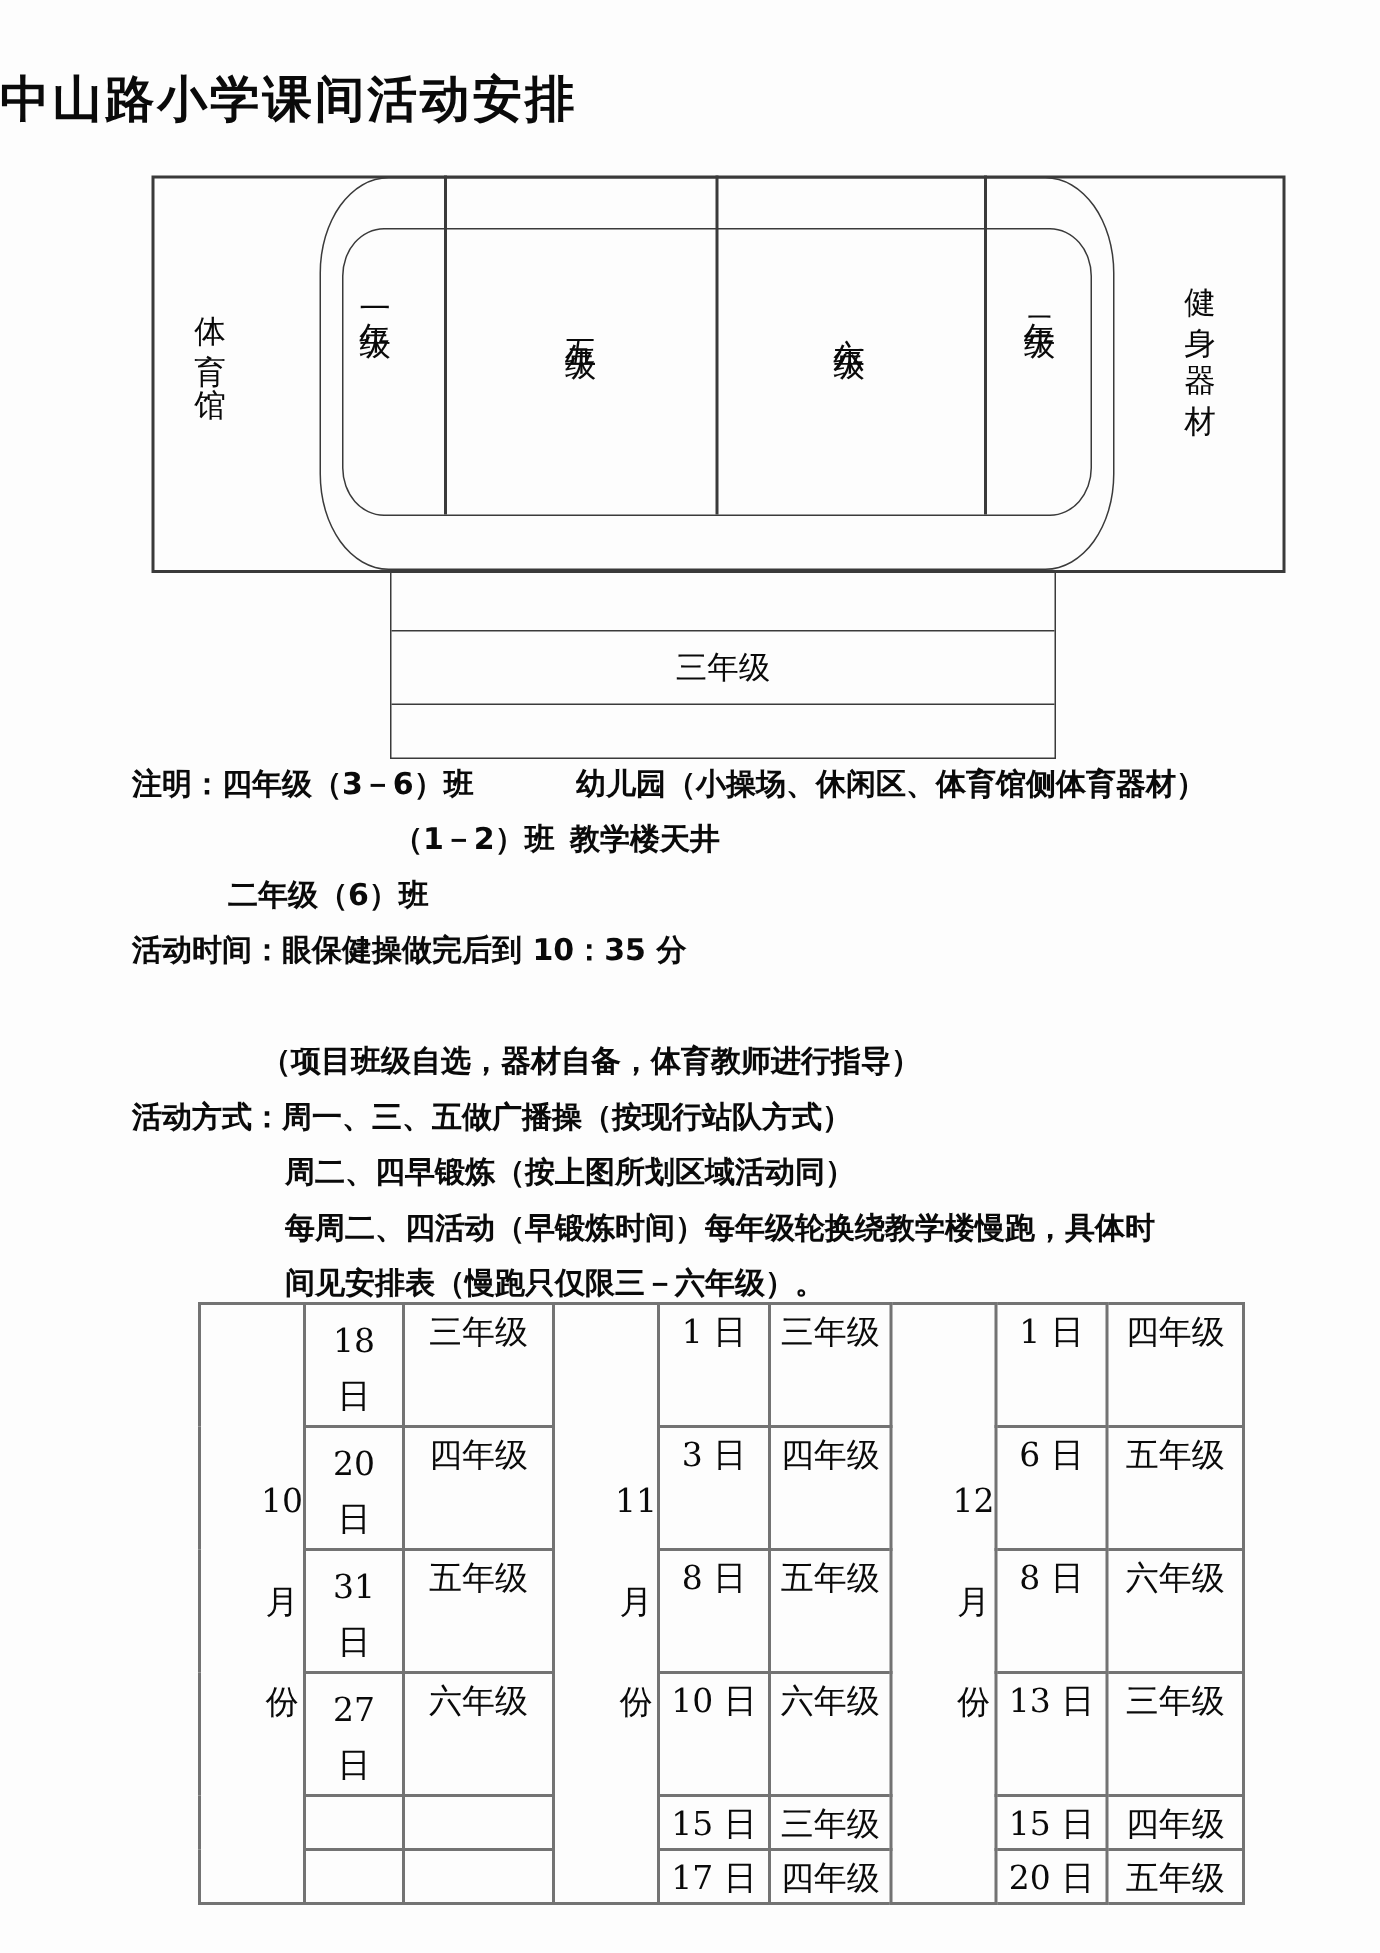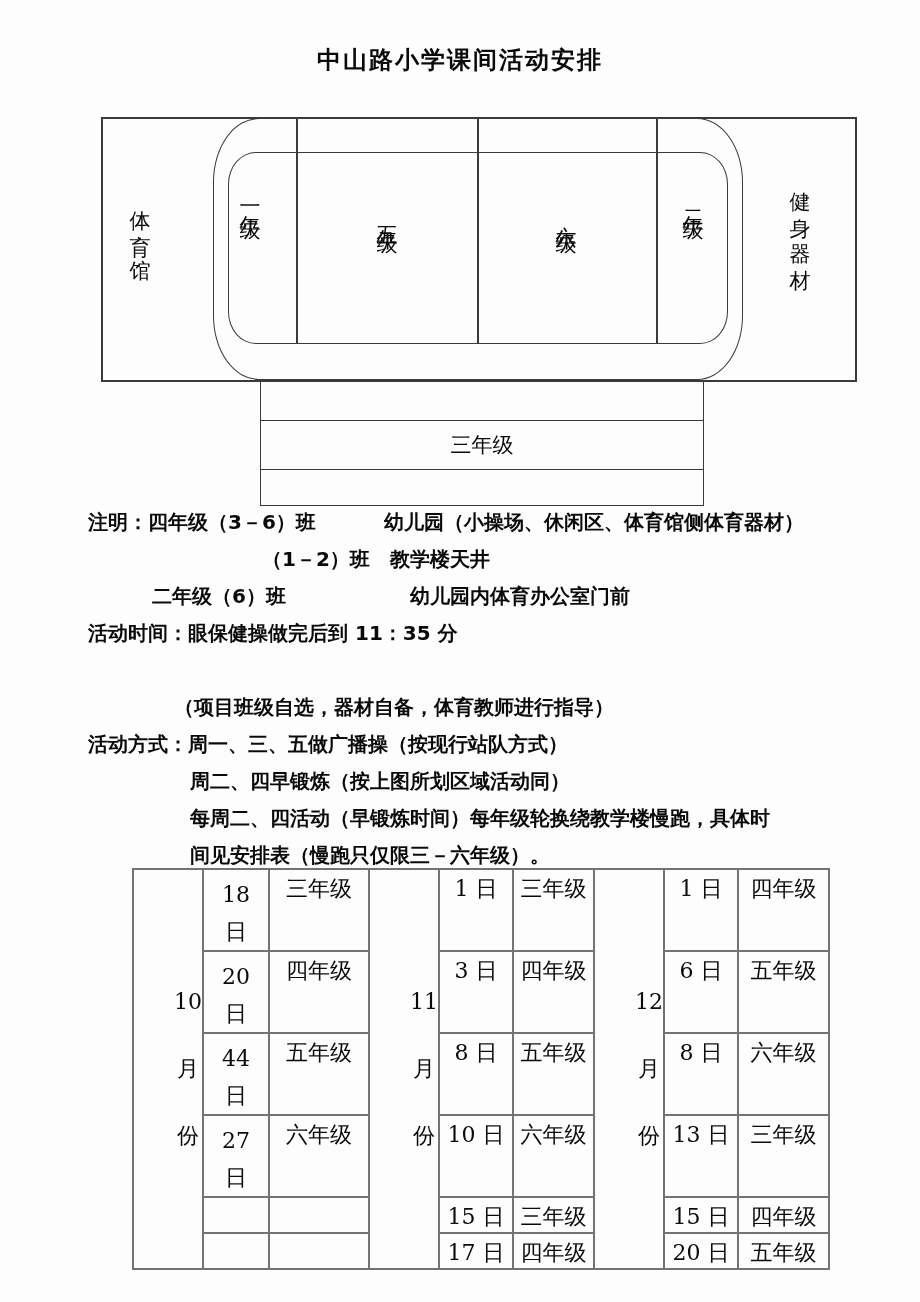--- a/index.html
+++ b/index.html
@@ -3,22 +3,22 @@
 <meta charset="utf-8">
 <style>
   html,body { margin:0; padding:0; background:#e8e8e8; }
   .page {
     position:relative; width:920px; height:1302px; margin:0 auto;
     background:#fdfdfd; color:#0a0a0a; overflow:hidden;
     font-family:"DejaVu Sans", sans-serif;
   }
   
   .title {
-    position:absolute; top:44px; left:0; width:920px; text-align:center;
-    font-size:24px; font-weight:700; letter-spacing:2px;
+    position:absolute; top:44px; left:0; width:920px; text-align:left;
+    font-size:33px; font-weight:700; letter-spacing:2px;
   }
   
   .outer-rect { position:absolute; left:101px; top:117px; width:752px; height:261px; border:2px solid #3a3a3a; }
   .track      { position:absolute; left:213px; top:118px; width:528px; height:260px; border:1.5px solid #3a3a3a; border-radius:46px / 64px; }
   .inner-field{ position:absolute; left:228px; top:152px; width:498px; height:190px; border:1.5px solid #3a3a3a; border-radius:28px / 32px; }
   .vline { position:absolute; top:117px; height:226px; width:2px; background:#3a3a3a; }
   .vline1 { left:296px; } .vline2 { left:477px; } .vline3 { left:656px; }
   .v-label {
     position:absolute; writing-mode:vertical-rl; text-orientation:upright;
     font-family:"DejaVu Serif", serif; font-weight:400; font-size:21px; line-height:1;
@@ -31,21 +31,21 @@
   .bottom-box { position:absolute; left:260px; top:380px; width:444px; height:126px; border:1.5px solid #3a3a3a; border-top:none; box-sizing:border-box; }
   .bb-row1 { height:40px; border-bottom:1.5px solid #3a3a3a; }
   .bb-row2 { height:48px; border-bottom:1.5px solid #3a3a3a; display:flex; align-items:center; justify-content:center;
              font-family:"DejaVu Serif", serif; font-size:21px; }
   
   .note { position:absolute; font-size:20px; font-weight:700; line-height:24px; white-space:pre; }
   .n1  { top:510px; } .n2  { top:547px; } .n3  { top:584px; } .n4  { top:621px; }
   .n5  { top:658px; } .n6  { top:695px; } .n7  { top:732px; } .n8  { top:769px; }
   .n9  { top:806px; } .n10 { top:843px; }
   .x88  { left:88px; }  .x152 { left:152px; } .x174 { left:174px; } .x190 { left:190px; }
-  .x222 { left:222px;margin-left:40px; } .x384 { left:384px; } .x390 { left:390px; } .x410 { left:410px; }
+  .x222 { left:222px;margin-left:40px; } .x384 { left:384px; } .x390 { left:380px; } .x410 { left:410px; }
   
   .sched {
     position:absolute; left:132px; top:868px; border-collapse:collapse; table-layout:fixed;
     font-family:"DejaVu Serif", serif; font-size:22px; font-weight:400; color:#0a0a0a;
   }
   .sched td { border:2px solid #737373; vertical-align:top; text-align:center; padding:6px 2px 0 2px; line-height:26px; overflow:hidden; }
   .sched td.month { vertical-align:middle; padding:0; }
   .month-inner { display:flex; flex-direction:column; align-items:center; justify-content:center; gap:45px; line-height:22px;padding-left:40px; }
   .r-tall  { height:72px; }
   .r-short { height:36px; }
@@ -77,22 +77,21 @@
     <div class="bb-row1"></div>
     <div class="bb-row2">三年级</div>
     <div class="bb-row3"></div>
   </div>
 
   <span class="note n1 x88">注明：四年级（3－6）班</span>
   <span class="note n1 x384">幼儿园（小操场、休闲区、体育馆侧体育器材）</span>
   <span class="note n2 x222">（1－2）班</span>
   <span class="note n2 x390">教学楼天井</span>
   <span class="note n3 x152">二年级（6）班</span>
-  <span class="note n3 x410">幼儿园内体育办公室门前</span>
-  <span class="note n4 x88">活动时间：眼保健操做完后到 11：35 分</span>
+  <span class="note n4 x88">活动时间：眼保健操做完后到 10：35 分</span>
   <span class="note n6 x174">（项目班级自选，器材自备，体育教师进行指导）</span>
   <span class="note n7 x88">活动方式：周一、三、五做广播操（按现行站队方式）</span>
   <span class="note n8 x190">周二、四早锻炼（按上图所划区域活动同）</span>
   <span class="note n9 x190">每周二、四活动（早锻炼时间）每年级轮换绕教学楼慢跑，具体时</span>
   <span class="note n10 x190">间见安排表（慢跑只仅限三－六年级）。</span>
 
   <table class="sched">
     <colgroup>
       <col style="width:62px">
         <col style="width:66px">
@@ -136,21 +135,21 @@
     </tr>
     <tr class="r-tall">
       <td><span class="narrow">20 日</span></td>
       <td>四年级</td>
       <td>3 日</td>
       <td>四年级</td>
       <td>6 日</td>
       <td>五年级</td>
     </tr>
     <tr class="r-tall">
-      <td><span class="narrow">44 日</span></td>
+      <td><span class="narrow">31 日</span></td>
       <td>五年级</td>
       <td>8 日</td>
       <td>五年级</td>
       <td>8 日</td>
       <td>六年级</td>
     </tr>
     <tr class="r-tall">
       <td><span class="narrow">27 日</span></td>
       <td>六年级</td>
       <td>10 日</td>

